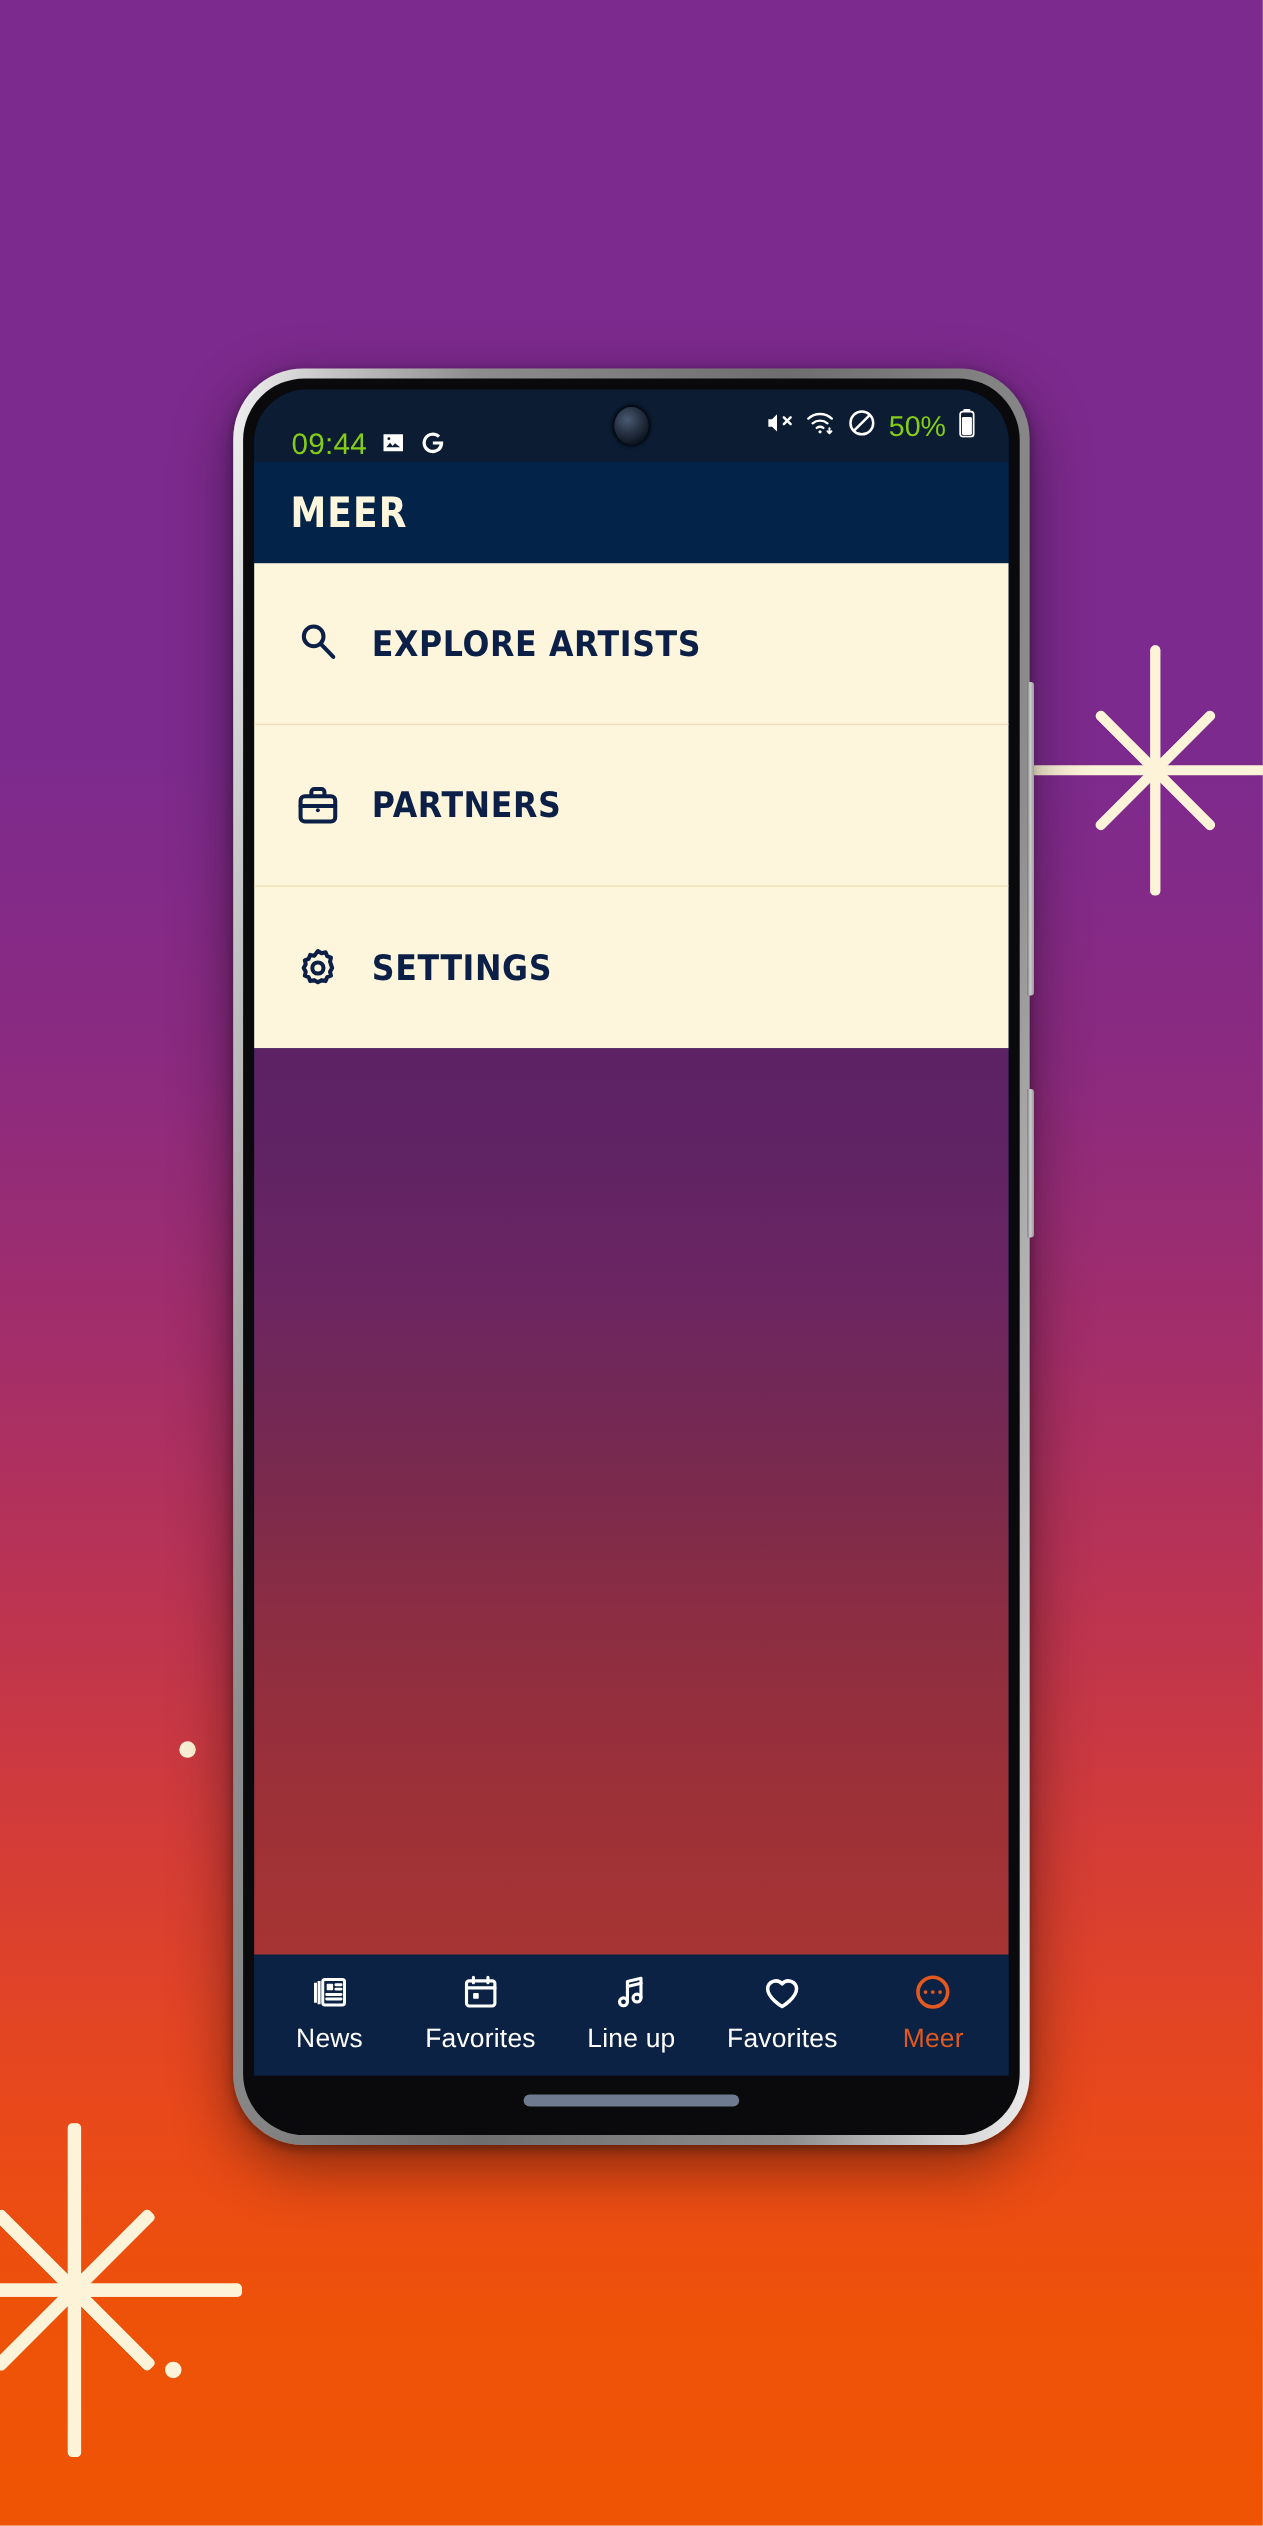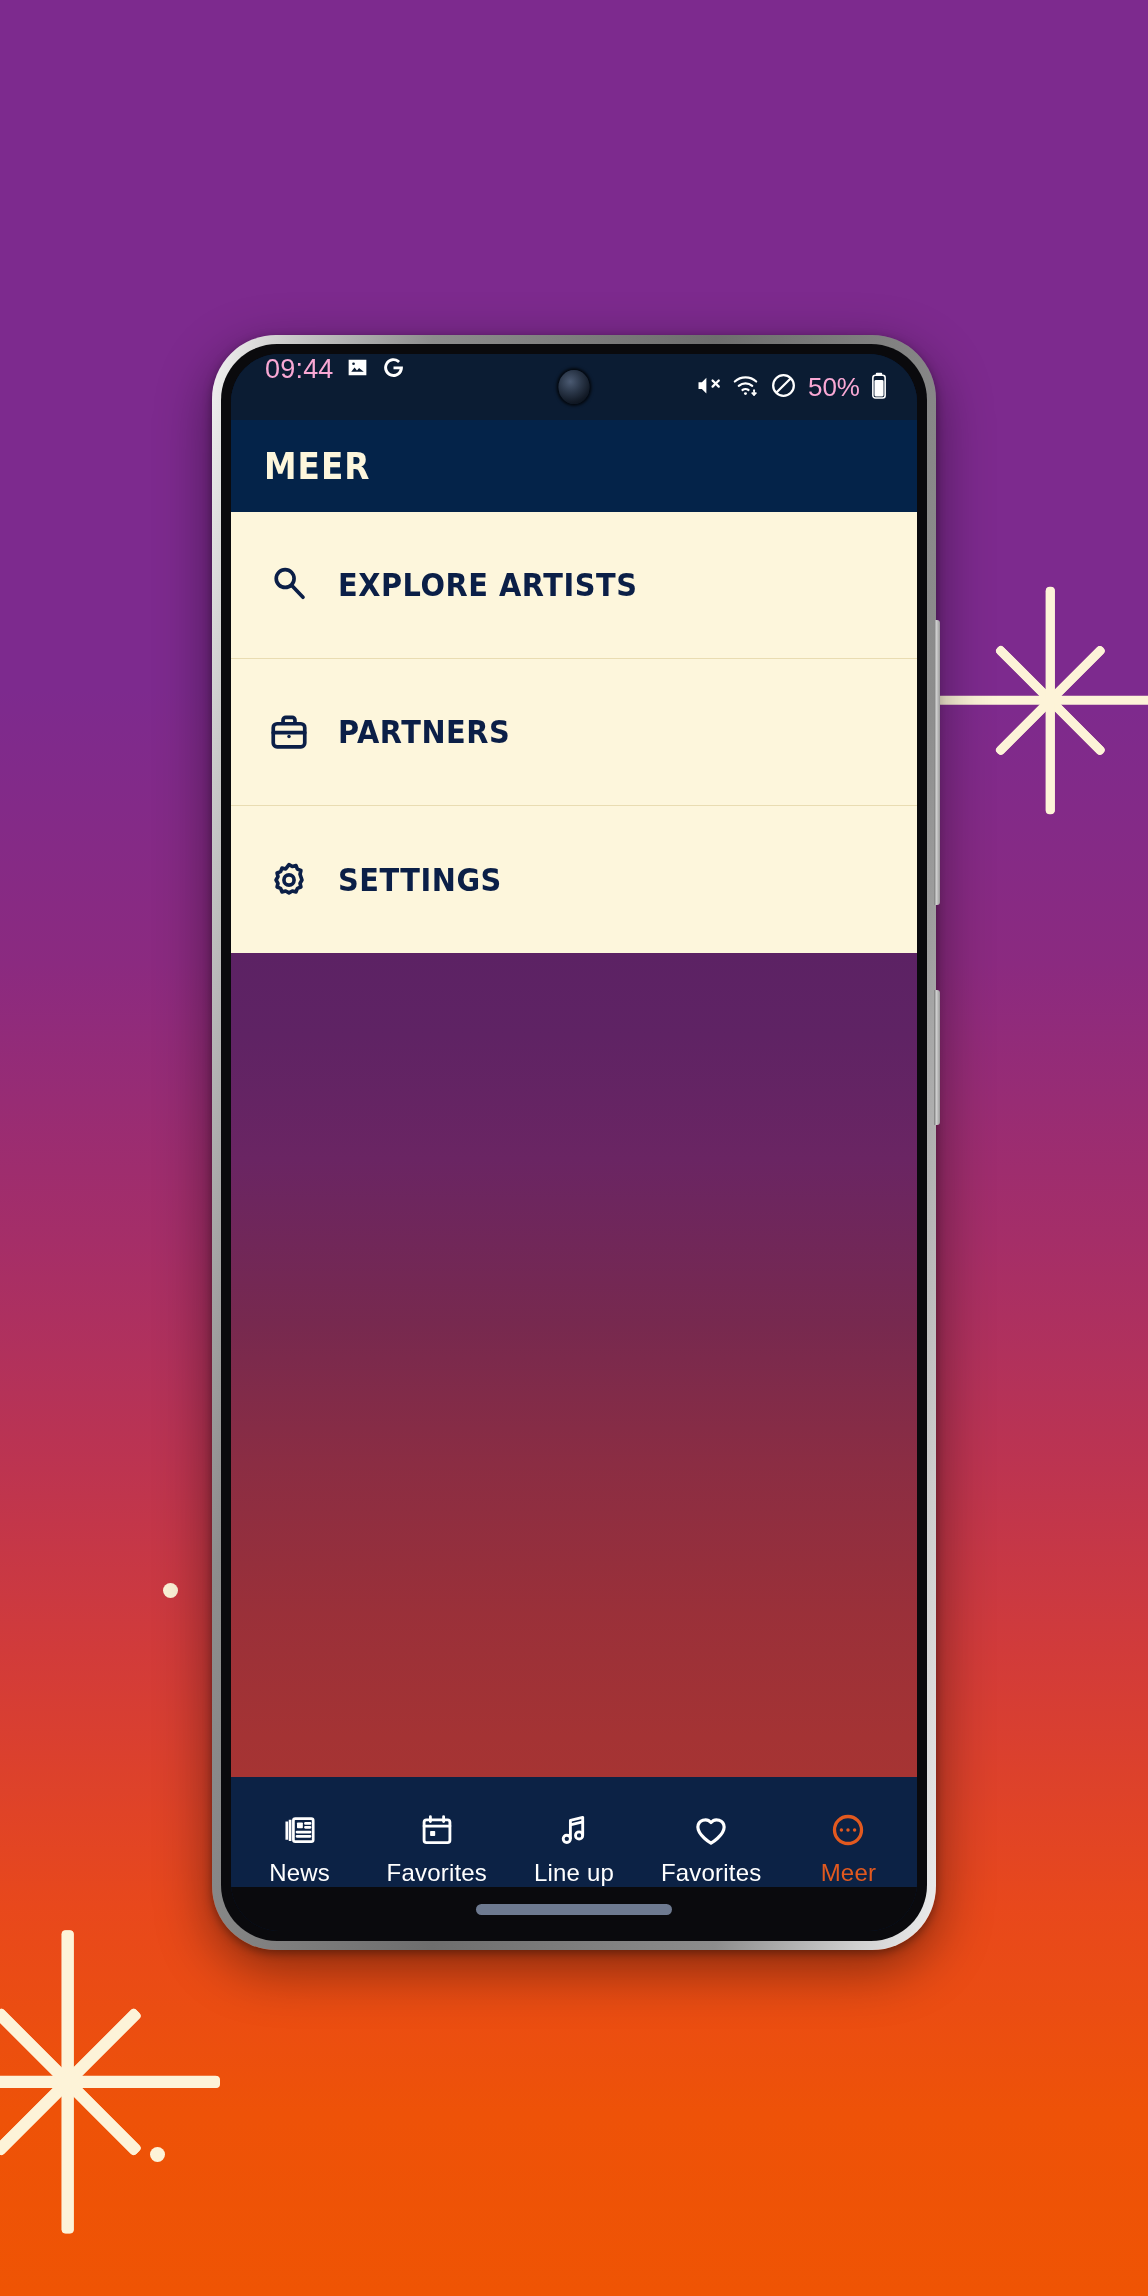--- a/index.html
+++ b/index.html
@@ -59,23 +59,23 @@
     background:linear-gradient(90deg,#787878,#cfcfcf 40%,#9a9a9a 100%);
     border-radius:0 3px 3px 0;
   }
   .btn-vol { top:285px; height:285px; }
   .btn-pwr { top:655px; height:135px; }
 
   
   .statusbar {
     height:66px; flex:0 0 66px;
     background:#0b1c33;
-    display:flex; align-items:flex-start;
+    display:flex; align-items:flex-end;
     padding:0 34px;
-    color:#f9a8d4;
+    color:#84cc16;
     position:relative;
   }
   .sb-left { display:flex; align-items:center; gap:11px; }
   .sb-time { font-size:27px; letter-spacing:.2px; font-weight:400; }
   .sb-right {
     position:absolute; right:30px; top:0; bottom:0;
     display:flex; align-items:center; gap:11px;
   }
   .sb-batt-text { font-size:26px; }
   .punchhole {
@@ -141,22 +141,22 @@
       #8b2d43 62%,
       #9a3039 80%,
       #a43334 95%,
       #a63433 100%);
   }
 
   
   .bottomnav {
     flex:0 0 110px;
     background:#0c2245;
-    display:flex; align-items:flex-end;
-    padding-top:28px;
+    display:flex; align-items:flex-start;
+    padding-top:14px;
   }
   .nav-item {
     flex:1 1 0;
     display:flex; flex-direction:column; align-items:center;
     gap:9px;
     cursor:pointer;
     color:#ffffff;
   }
   .nav-item.active { color:#e2591f; }
   .nav-ico { height:40px; display:flex; align-items:center; justify-content:center; }

